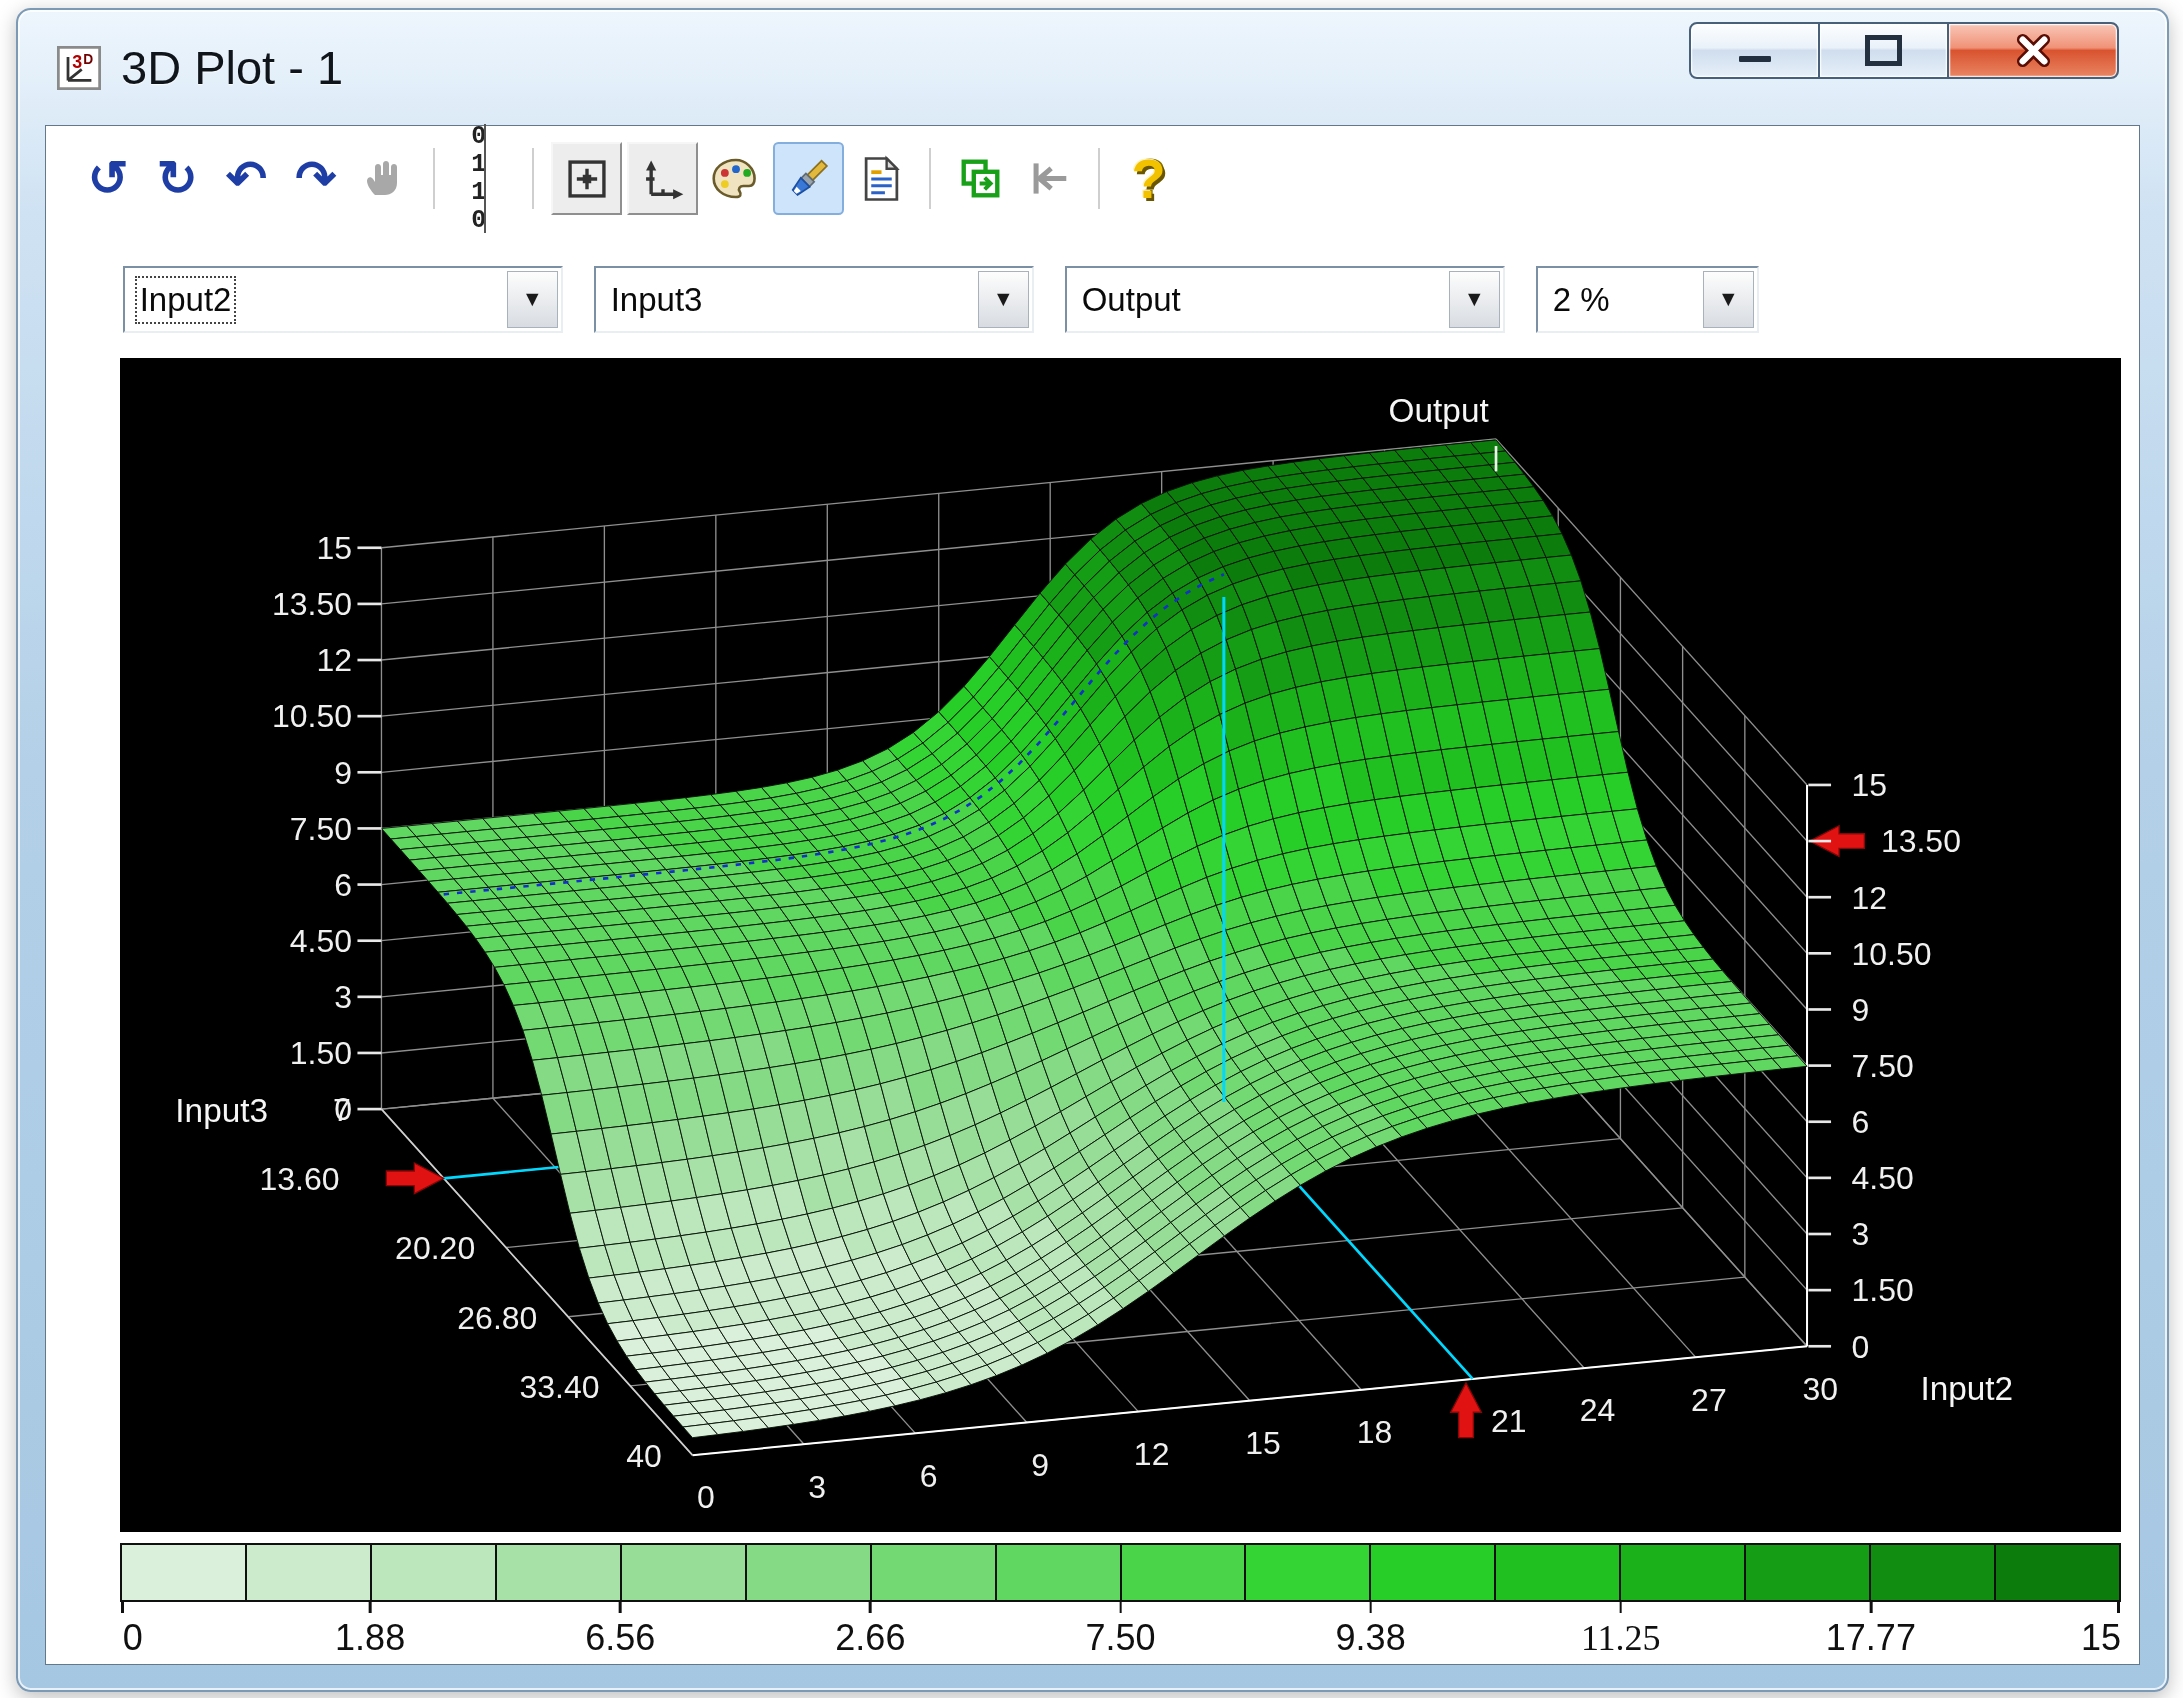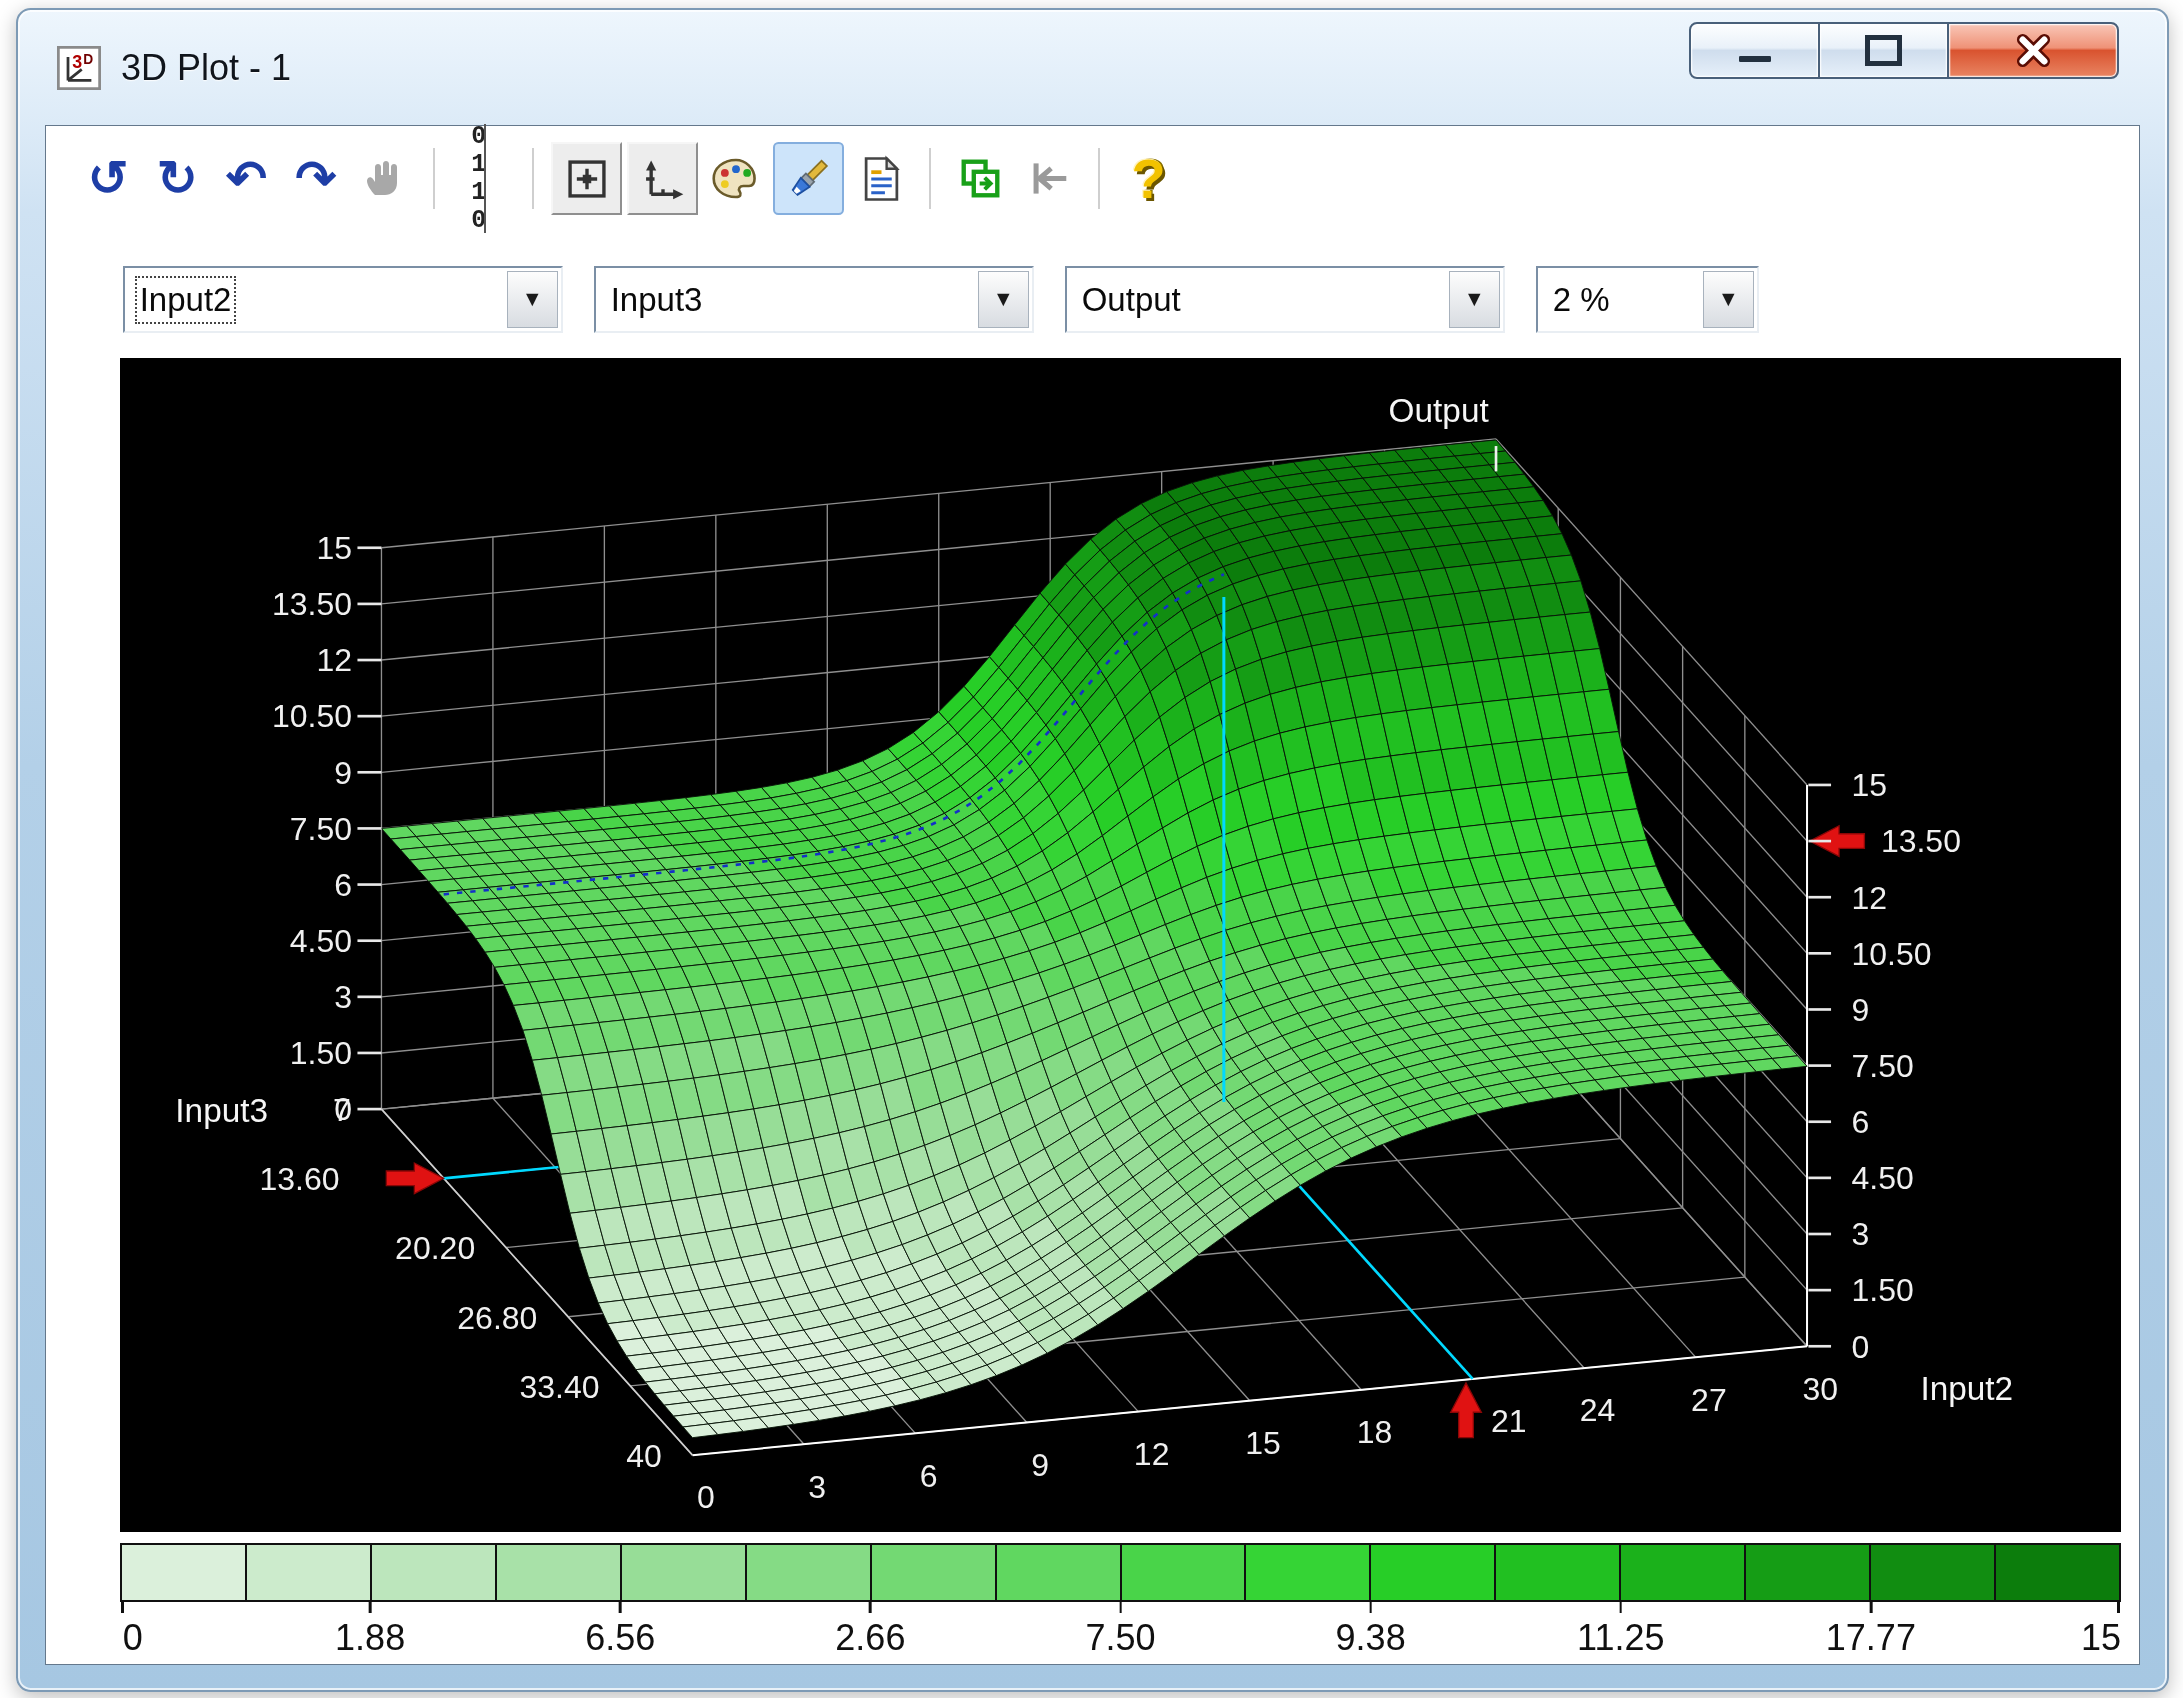--- a/index.html
+++ b/index.html
@@ -4,21 +4,21 @@
 <style>
   html,body{margin:0;padding:0;}
   body{width:2183px;height:1698px;background:#ffffff;font-family:"Liberation Sans",sans-serif;overflow:hidden;position:relative;}
 
   
   .window{position:absolute;left:16px;top:8px;width:2149px;height:1680px;border-radius:14.7px;
     background:linear-gradient(180deg,#eef6fd 0%,#cfe2f3 12%,#b3d0e8 45%,#a6c7e2 100%);
     border:2px solid #7d9ab5;box-shadow:inset 0 0 0 2px rgba(255,255,255,.75), 0 5.3px 20px rgba(0,0,0,.25);}
   .titlebar{position:relative;height:115px;display:flex;align-items:center;padding-left:39px;}
   .title-icon{width:44px;height:44px;flex:0 0 auto;}
-  .title-text{margin-left:20px;font-size:36px;color:#10151c;text-shadow:0 0.7px 1.3px rgba(255,255,255,.9);}
+  .title-text{margin-left:20px;font-size:47px;color:#10151c;text-shadow:0 0.7px 1.3px rgba(255,255,255,.9);}
   .win-buttons{position:absolute;right:48px;top:12px;display:flex;}
   .wbtn{height:53px;display:flex;align-items:center;justify-content:center;margin-left:-2px;
     border:2px solid #49607a;background:linear-gradient(180deg,#fdfeff 0%,#e9f1f9 45%,#cfdded 50%,#e6f0fa 100%);
     box-shadow:inset 0 0 0 1.3px rgba(255,255,255,.8);}
   .wbtn.min{width:127px;border-radius:8px 0 0 8px;}
   .wbtn.max{width:127px;}
   .wbtn.close{width:168px;border-radius:0 8px 8px 0;
     background:linear-gradient(180deg,#f9c7b8 0%,#ef9277 45%,#d9532f 50%,#e98563 100%);}
   .g-min{width:32px;height:6.7px;background:#22303f;border-radius:1.3px;margin-top:17.3px;}
   .g-max{width:27px;height:21.3px;border:5.3px solid #22303f;background:transparent;}
@@ -1835,21 +1835,21 @@
           <span class="llab" style="left: 12.5%;">1.88</span>
           <span class="ltick" style="left: 25%;"></span>
           <span class="llab" style="left: 25%;">6.56</span>
           <span class="ltick" style="left: 37.5%;"></span>
           <span class="llab" style="left: 37.5%;">2.66</span>
           <span class="ltick" style="left: 50%;"></span>
           <span class="llab" style="left: 50%;">7.50</span>
           <span class="ltick" style="left: 62.5%;"></span>
           <span class="llab" style="left: 62.5%;">9.38</span>
           <span class="ltick" style="left: 75%;"></span>
-          <span class="llab" style="left: 75%;">11.25</span>
+          <span class="llab" style="left: 75%; font-family: Liberation Serif, serif;">11.25</span>
           <span class="ltick" style="left: 87.5%;"></span>
           <span class="llab" style="left: 87.5%;">17.77</span>
           <span class="ltick" style="left: auto; right: 1.3px; transform: none;"></span>
           <span class="llab" style="left: auto; right: 0px; transform: none;">15</span>
         </div>
     </div>
 
   </div>
 </div>
 

